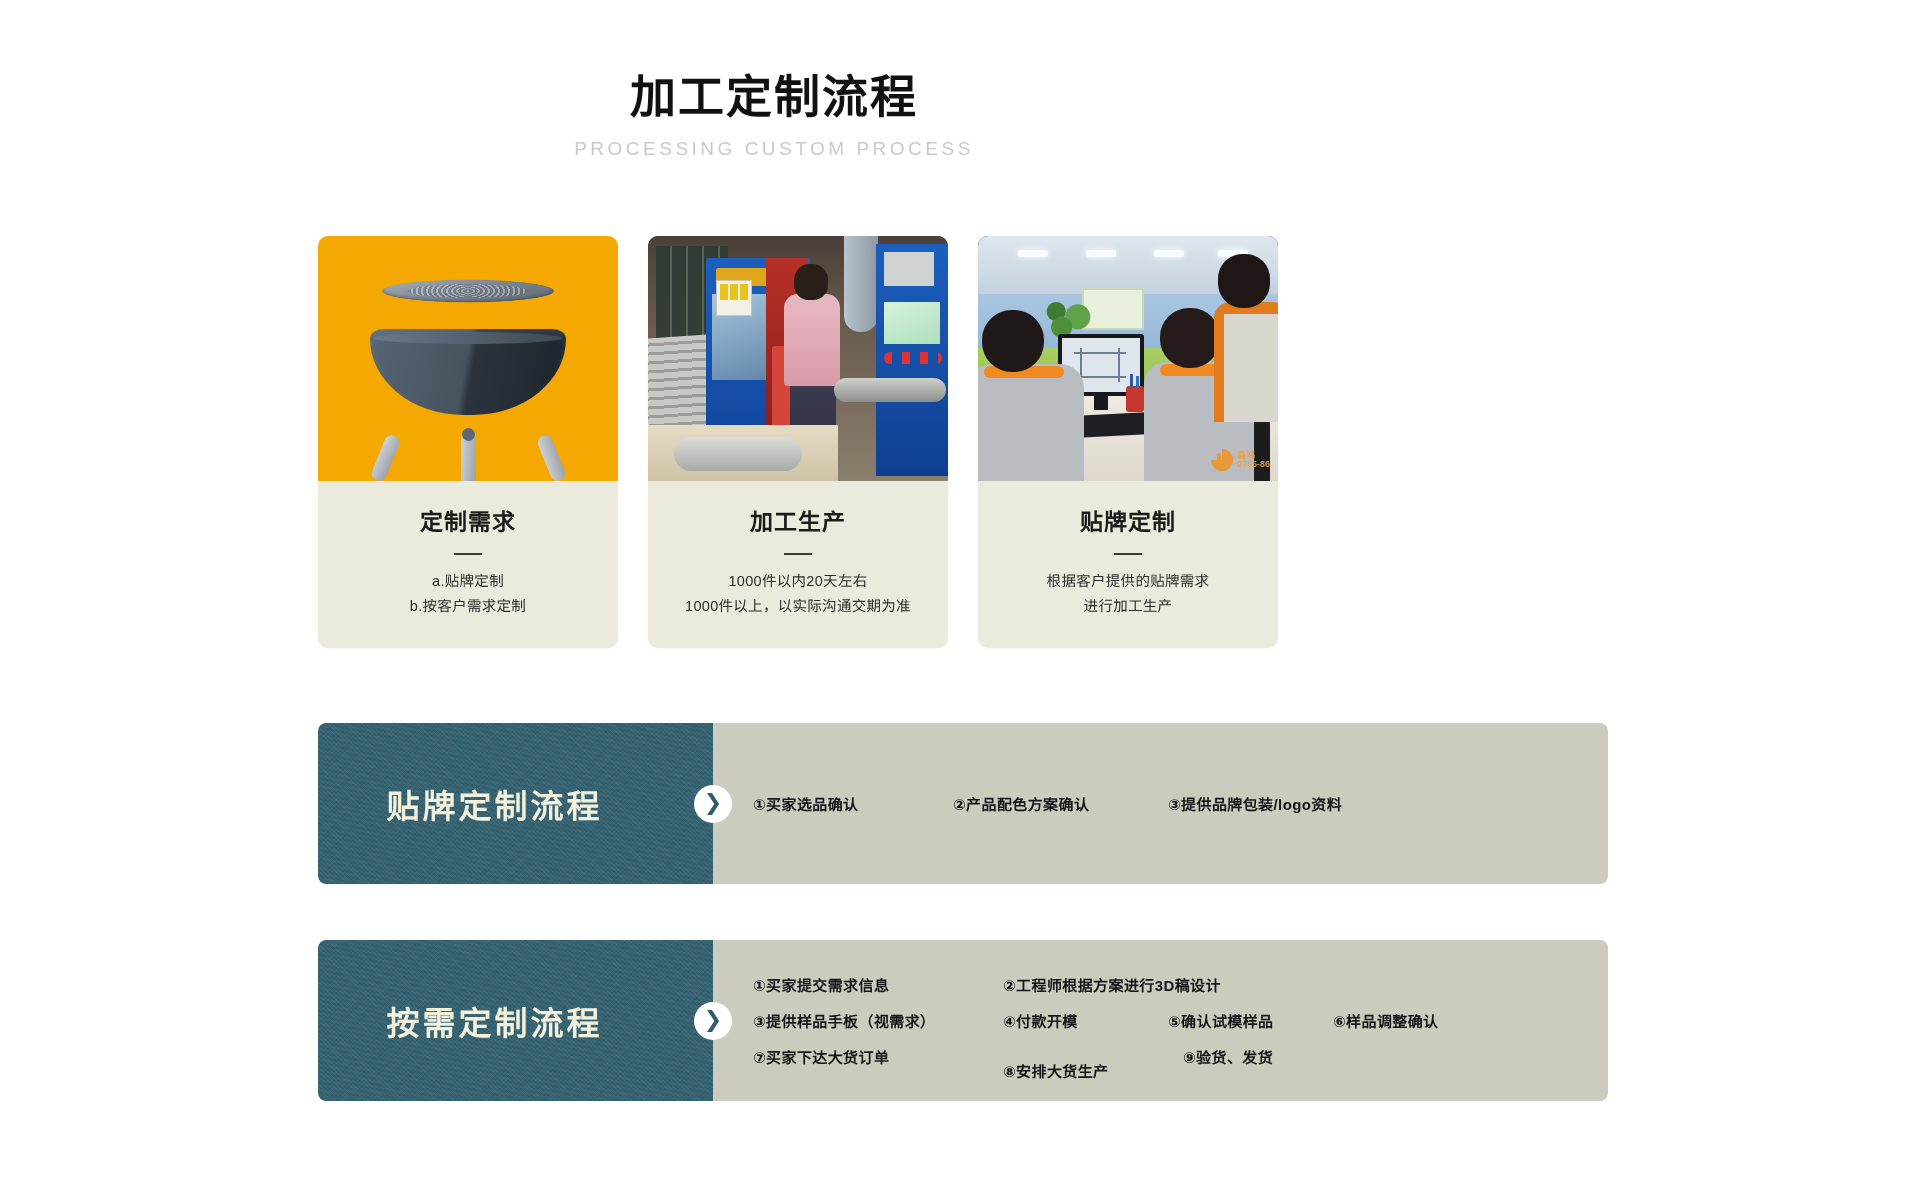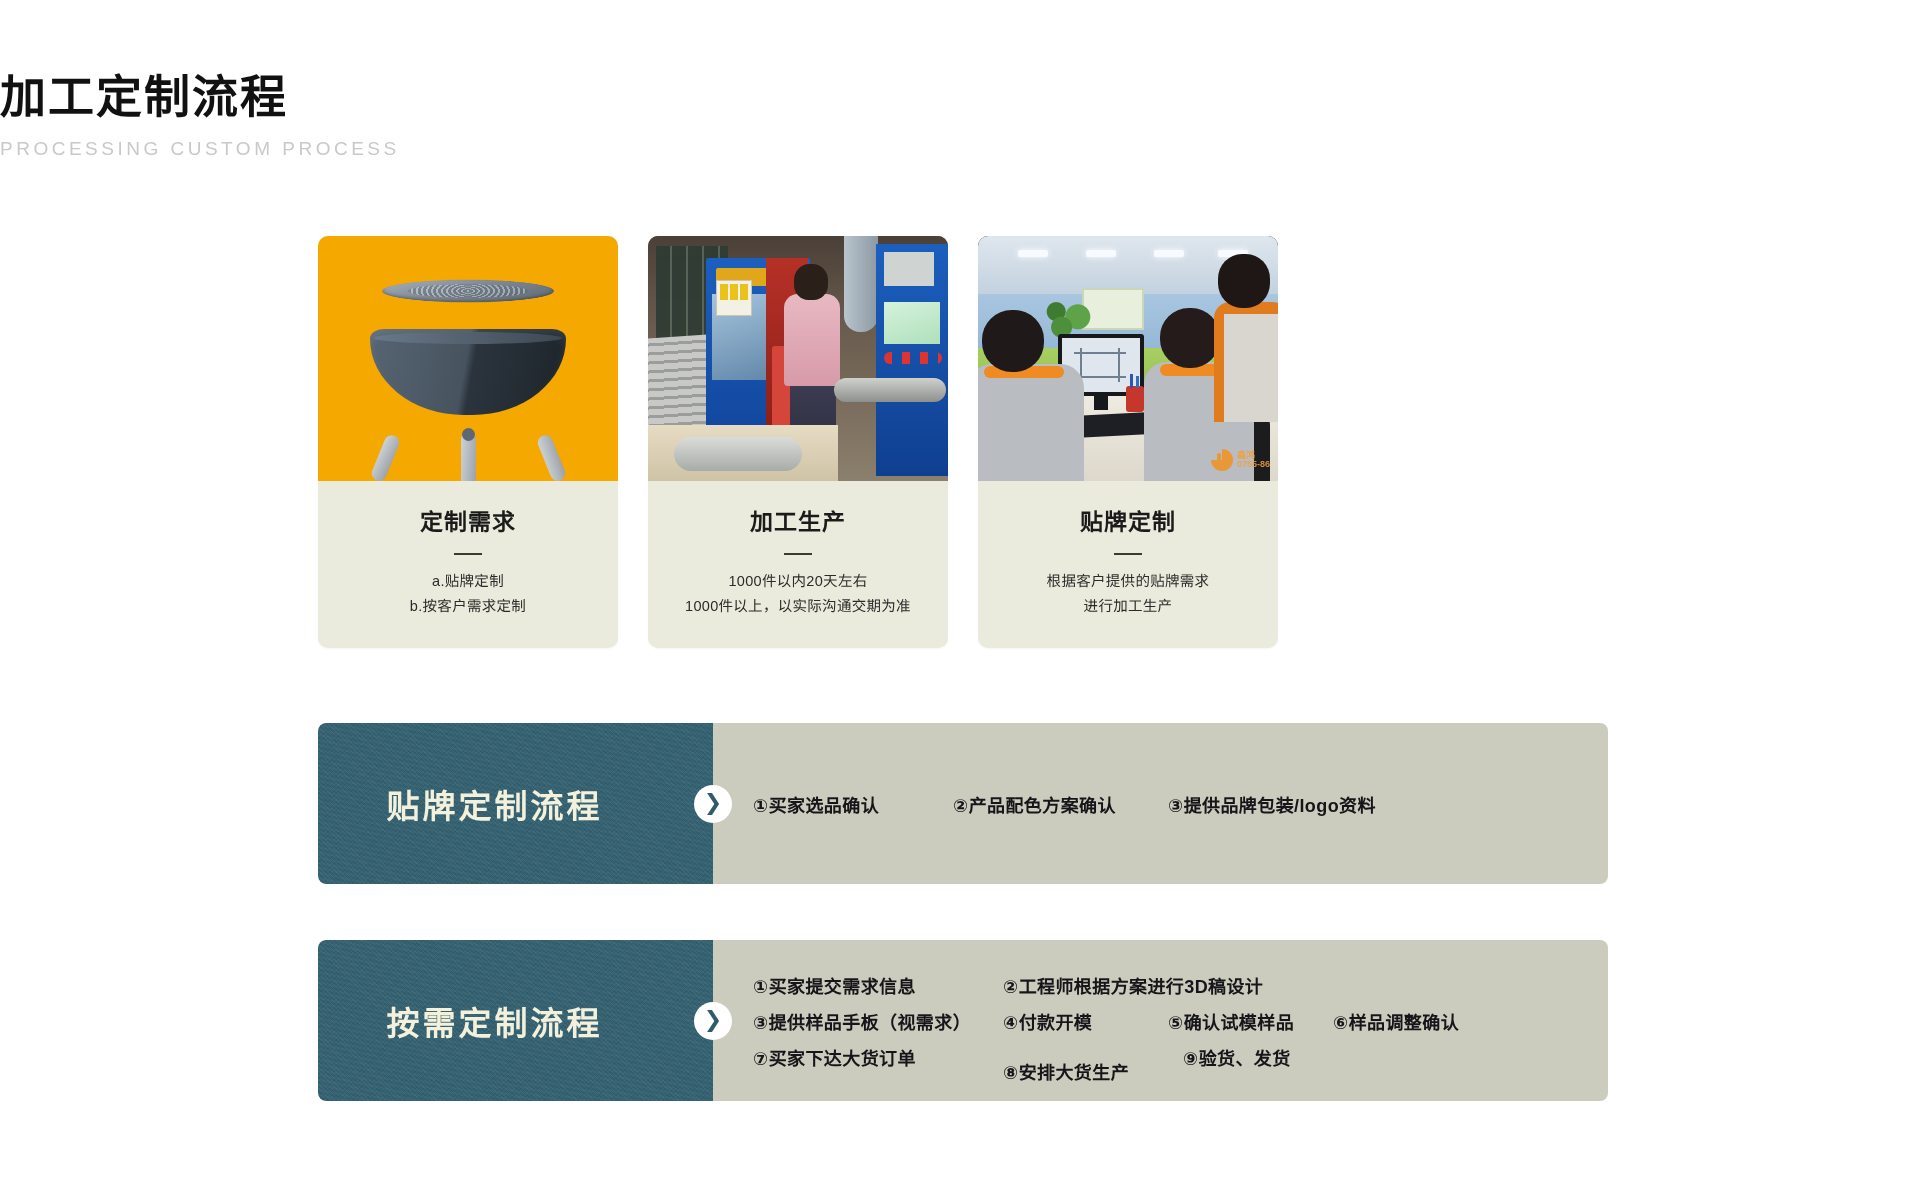--- a/index.html
+++ b/index.html
@@ -19,21 +19,21 @@
     height: 1200px;
     background: #ffffff;
   }
 
   
   .header {
     position: absolute;
     top: 70px;
     left: 0;
     width: 1548px;
-    text-align: left;
+    text-align: center;
   }
   .page-title {
     font-size: 46px;
     font-weight: bold;
     color: #111111;
     letter-spacing: 2px;
     line-height: 1.2;
   }
   .page-subtitle {
     margin-top: 13px;
@@ -445,21 +445,21 @@
     justify-content: center;
     padding: 0 0 0 40px;
   }
   .steps-row {
     display: flex;
     align-items: center;
   }
   .banner-1 .steps-row { height: 38px; }
   .banner-2 .steps-row { height: 36px; }
   .step {
-    font-size: 18px;
+    font-size: 15px;
     font-weight: bold;
     color: #16161a;
     letter-spacing: 0.4px;
     white-space: nowrap;
   }
 
   
   .banner-1 .step.c1 { width: 200px; }
   .banner-1 .step.c2 { width: 215px; }
   .banner-1 .step.c3 { width: auto; }

